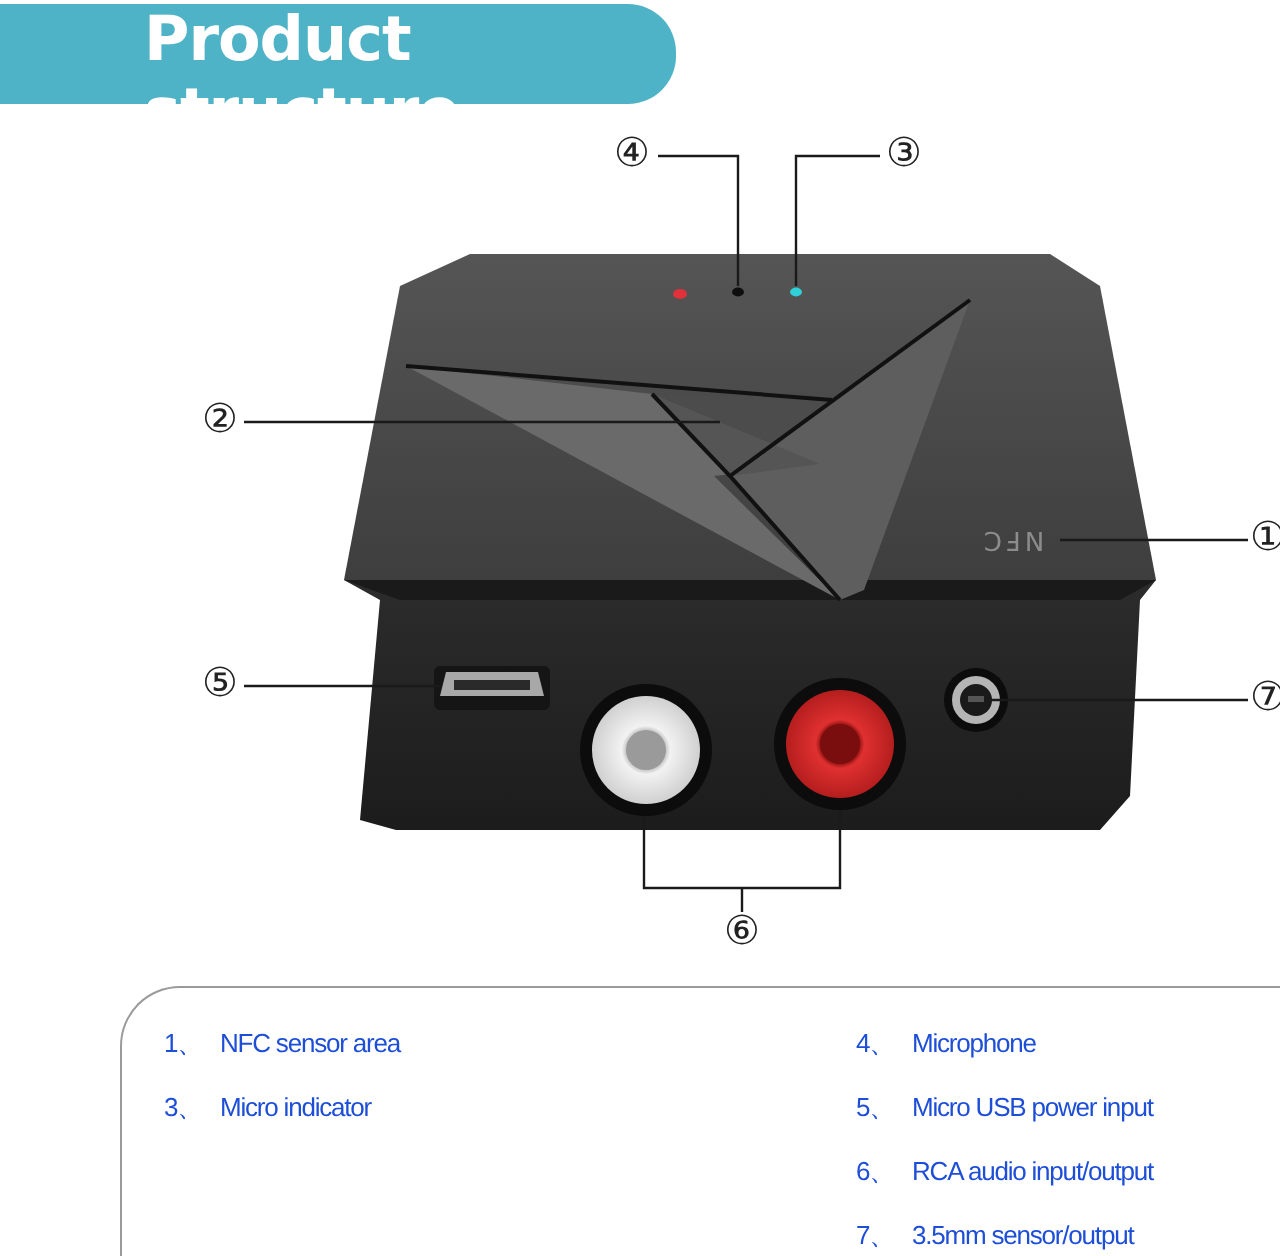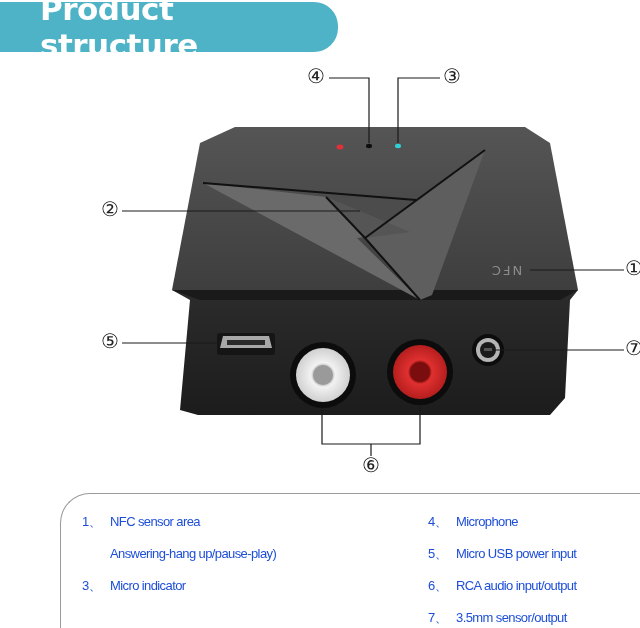--- a/index.html
+++ b/index.html
@@ -2,21 +2,21 @@
 <html><head>
   <meta charset="utf-8">
   <style>
     * { margin: 0; padding: 0; box-sizing: border-box; }
     html, body { width: 640px; height: 628px; background: #ffffff; overflow: hidden; }
     body { position: relative; font-family: "Liberation Sans", "DejaVu Sans", sans-serif; }
 
     .title-banner {
       position: absolute; left: 0; top: 2px; width: 338px; height: 50px;
       background: #4eb3c6; border-radius: 0 24px 24px 0;
-      display: flex; align-items: center;
+      display: flex;  padding-left: 32px;
     }
     .title-banner .title-text {
       margin-left: 40px; color: #ffffff; font-weight: bold; font-size: 31px;
       font-family: "DejaVu Sans", sans-serif; letter-spacing: -0.5px;
     }
 
     .diagram { position: absolute; left: 0; top: 0; width: 640px; height: 490px; }
 
     .callout {
       position: absolute; font-family: "DejaVu Serif", serif; font-size: 20px; color: #222;
@@ -142,23 +142,20 @@
 <span class="callout" style="left:98px;top:331px;">⑤</span>
 <span class="callout" style="left:622px;top:338px;">⑦</span>
 <span class="callout" style="left:359px;top:455px;">⑥</span>
 
 <div class="legend-box"></div>
 
 <div class="legend-col left">
   <div class="legend-item">
     <span class="num">1、</span><span>NFC sensor area</span>
   </div>
-  <div class="legend-item cont">
-    <span>Answering-hang up/pause-play)</span>
-  </div>
   <div class="legend-item">
     <span class="num">3、</span><span>Micro indicator</span>
   </div>
 </div>
 
 <div class="legend-col right">
   <div class="legend-item">
     <span class="num">4、</span><span>Microphone</span>
   </div>
   <div class="legend-item">

